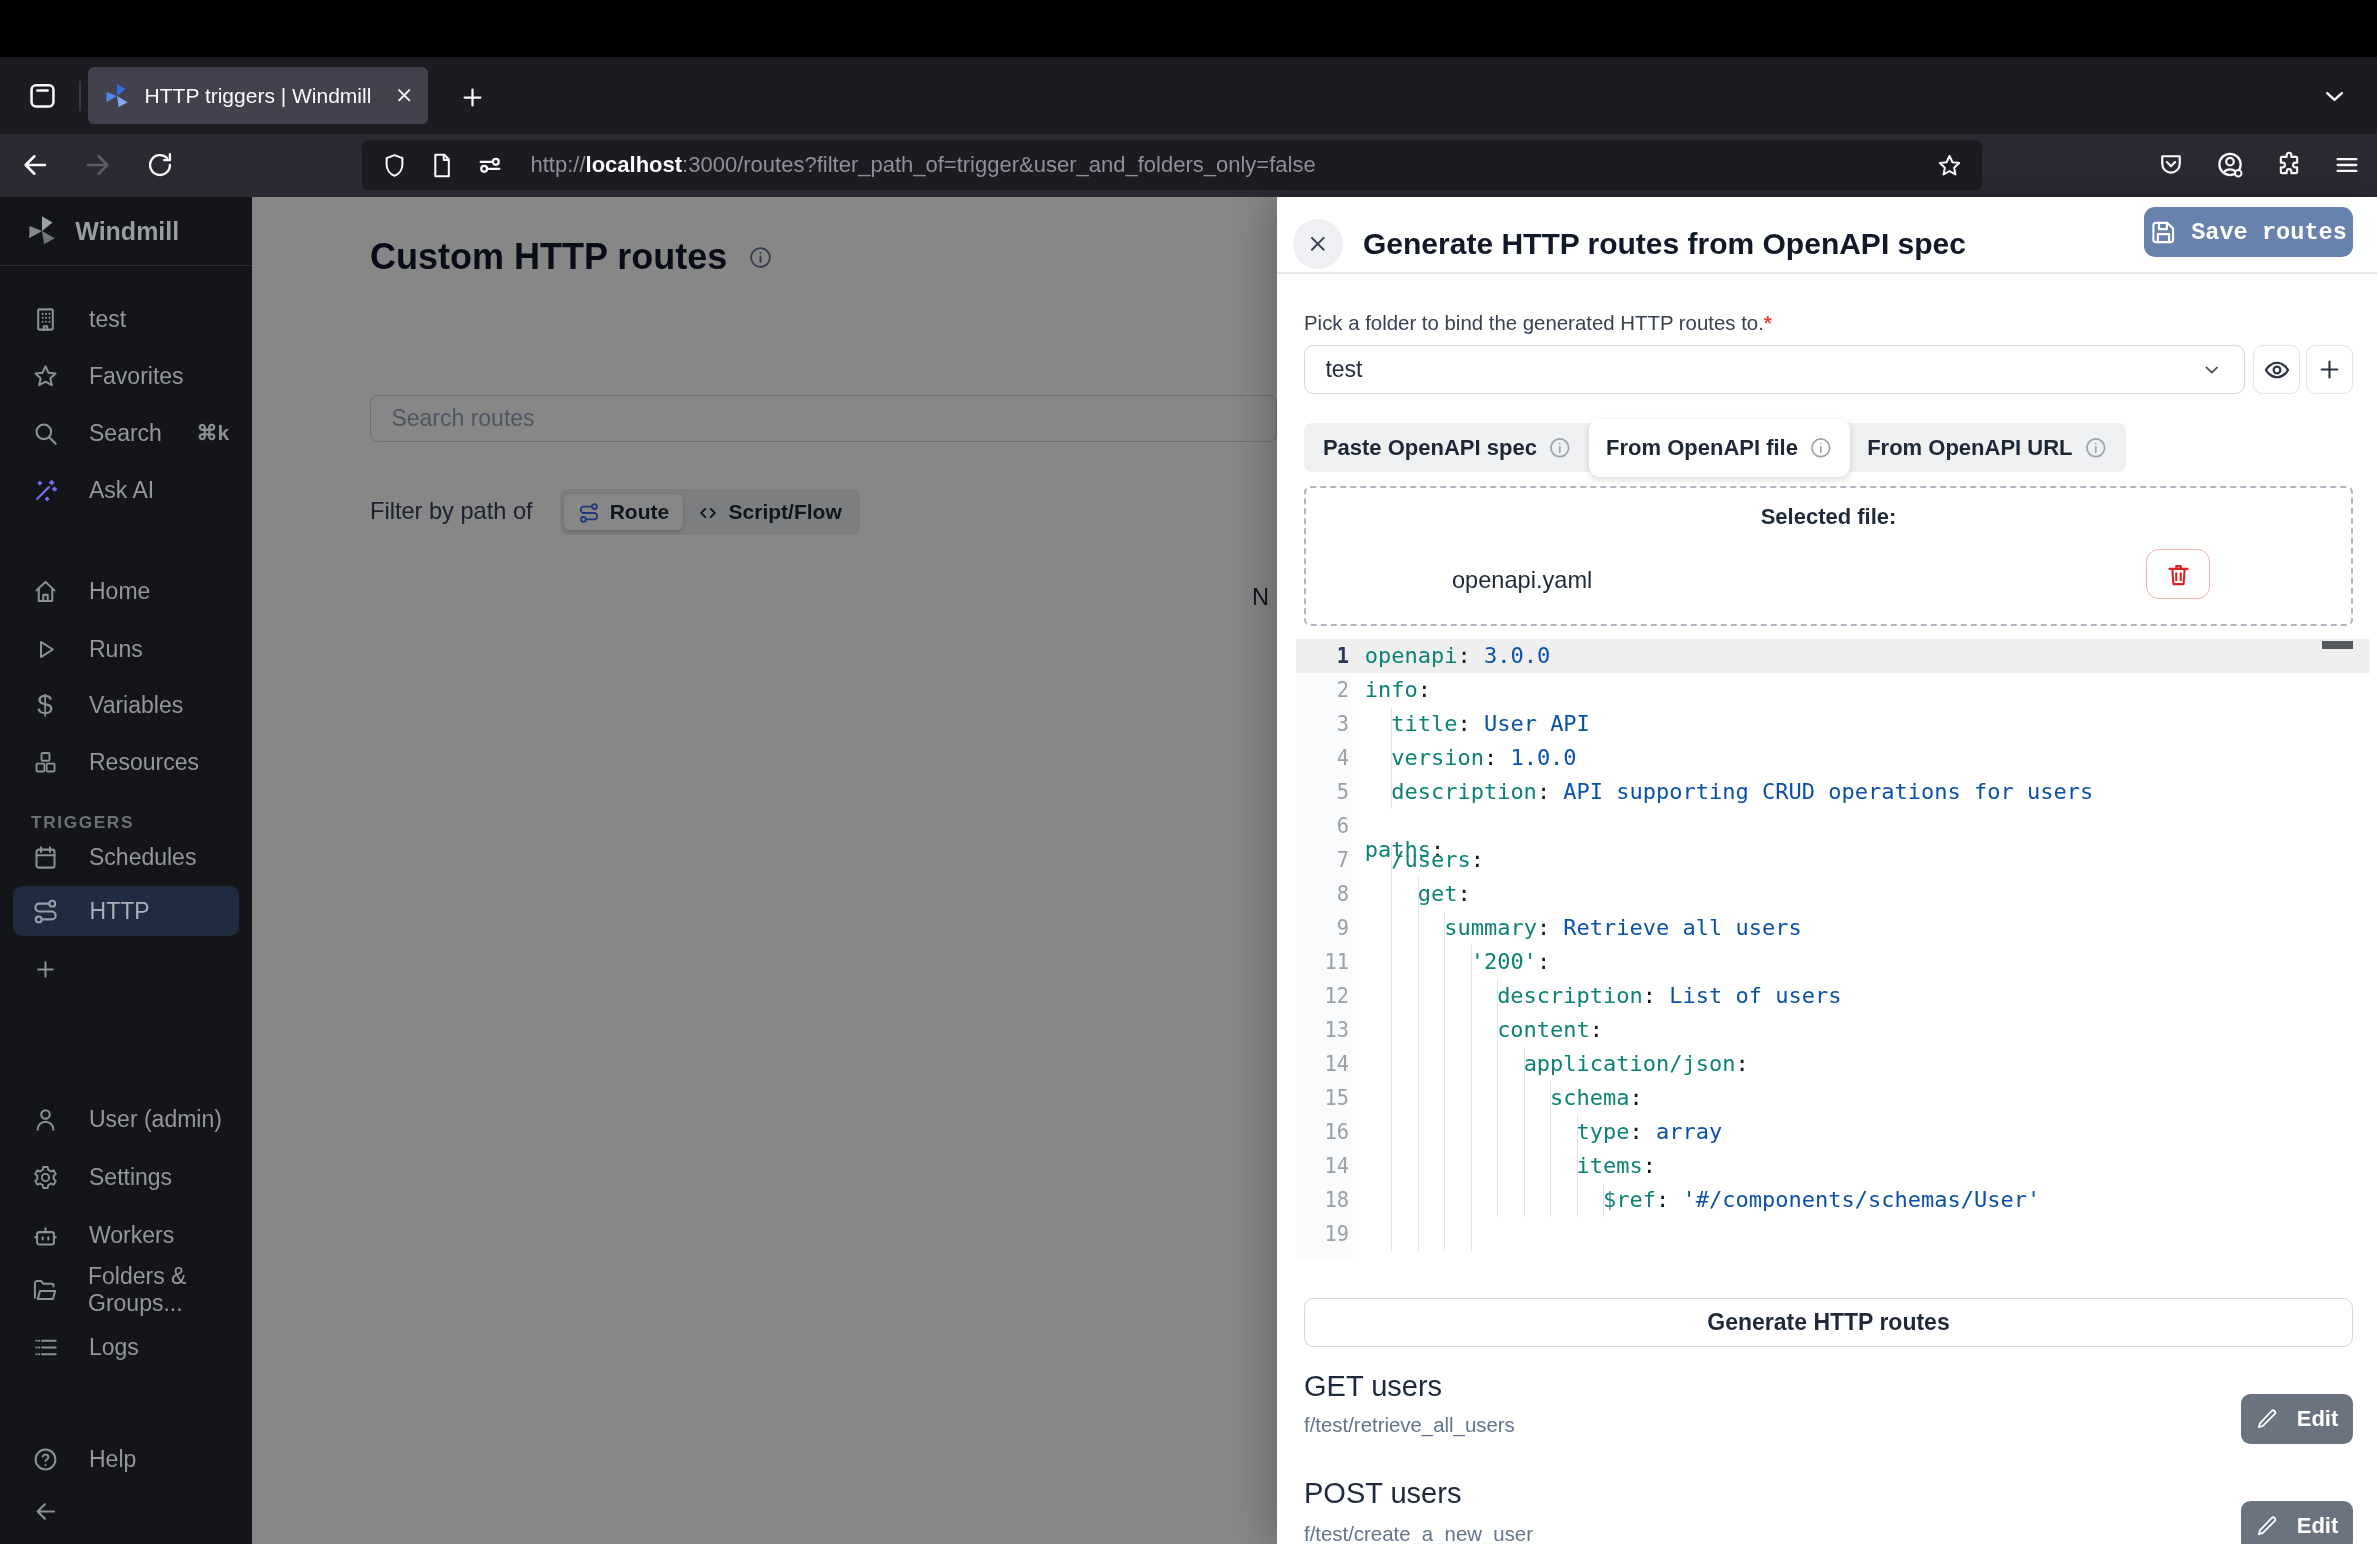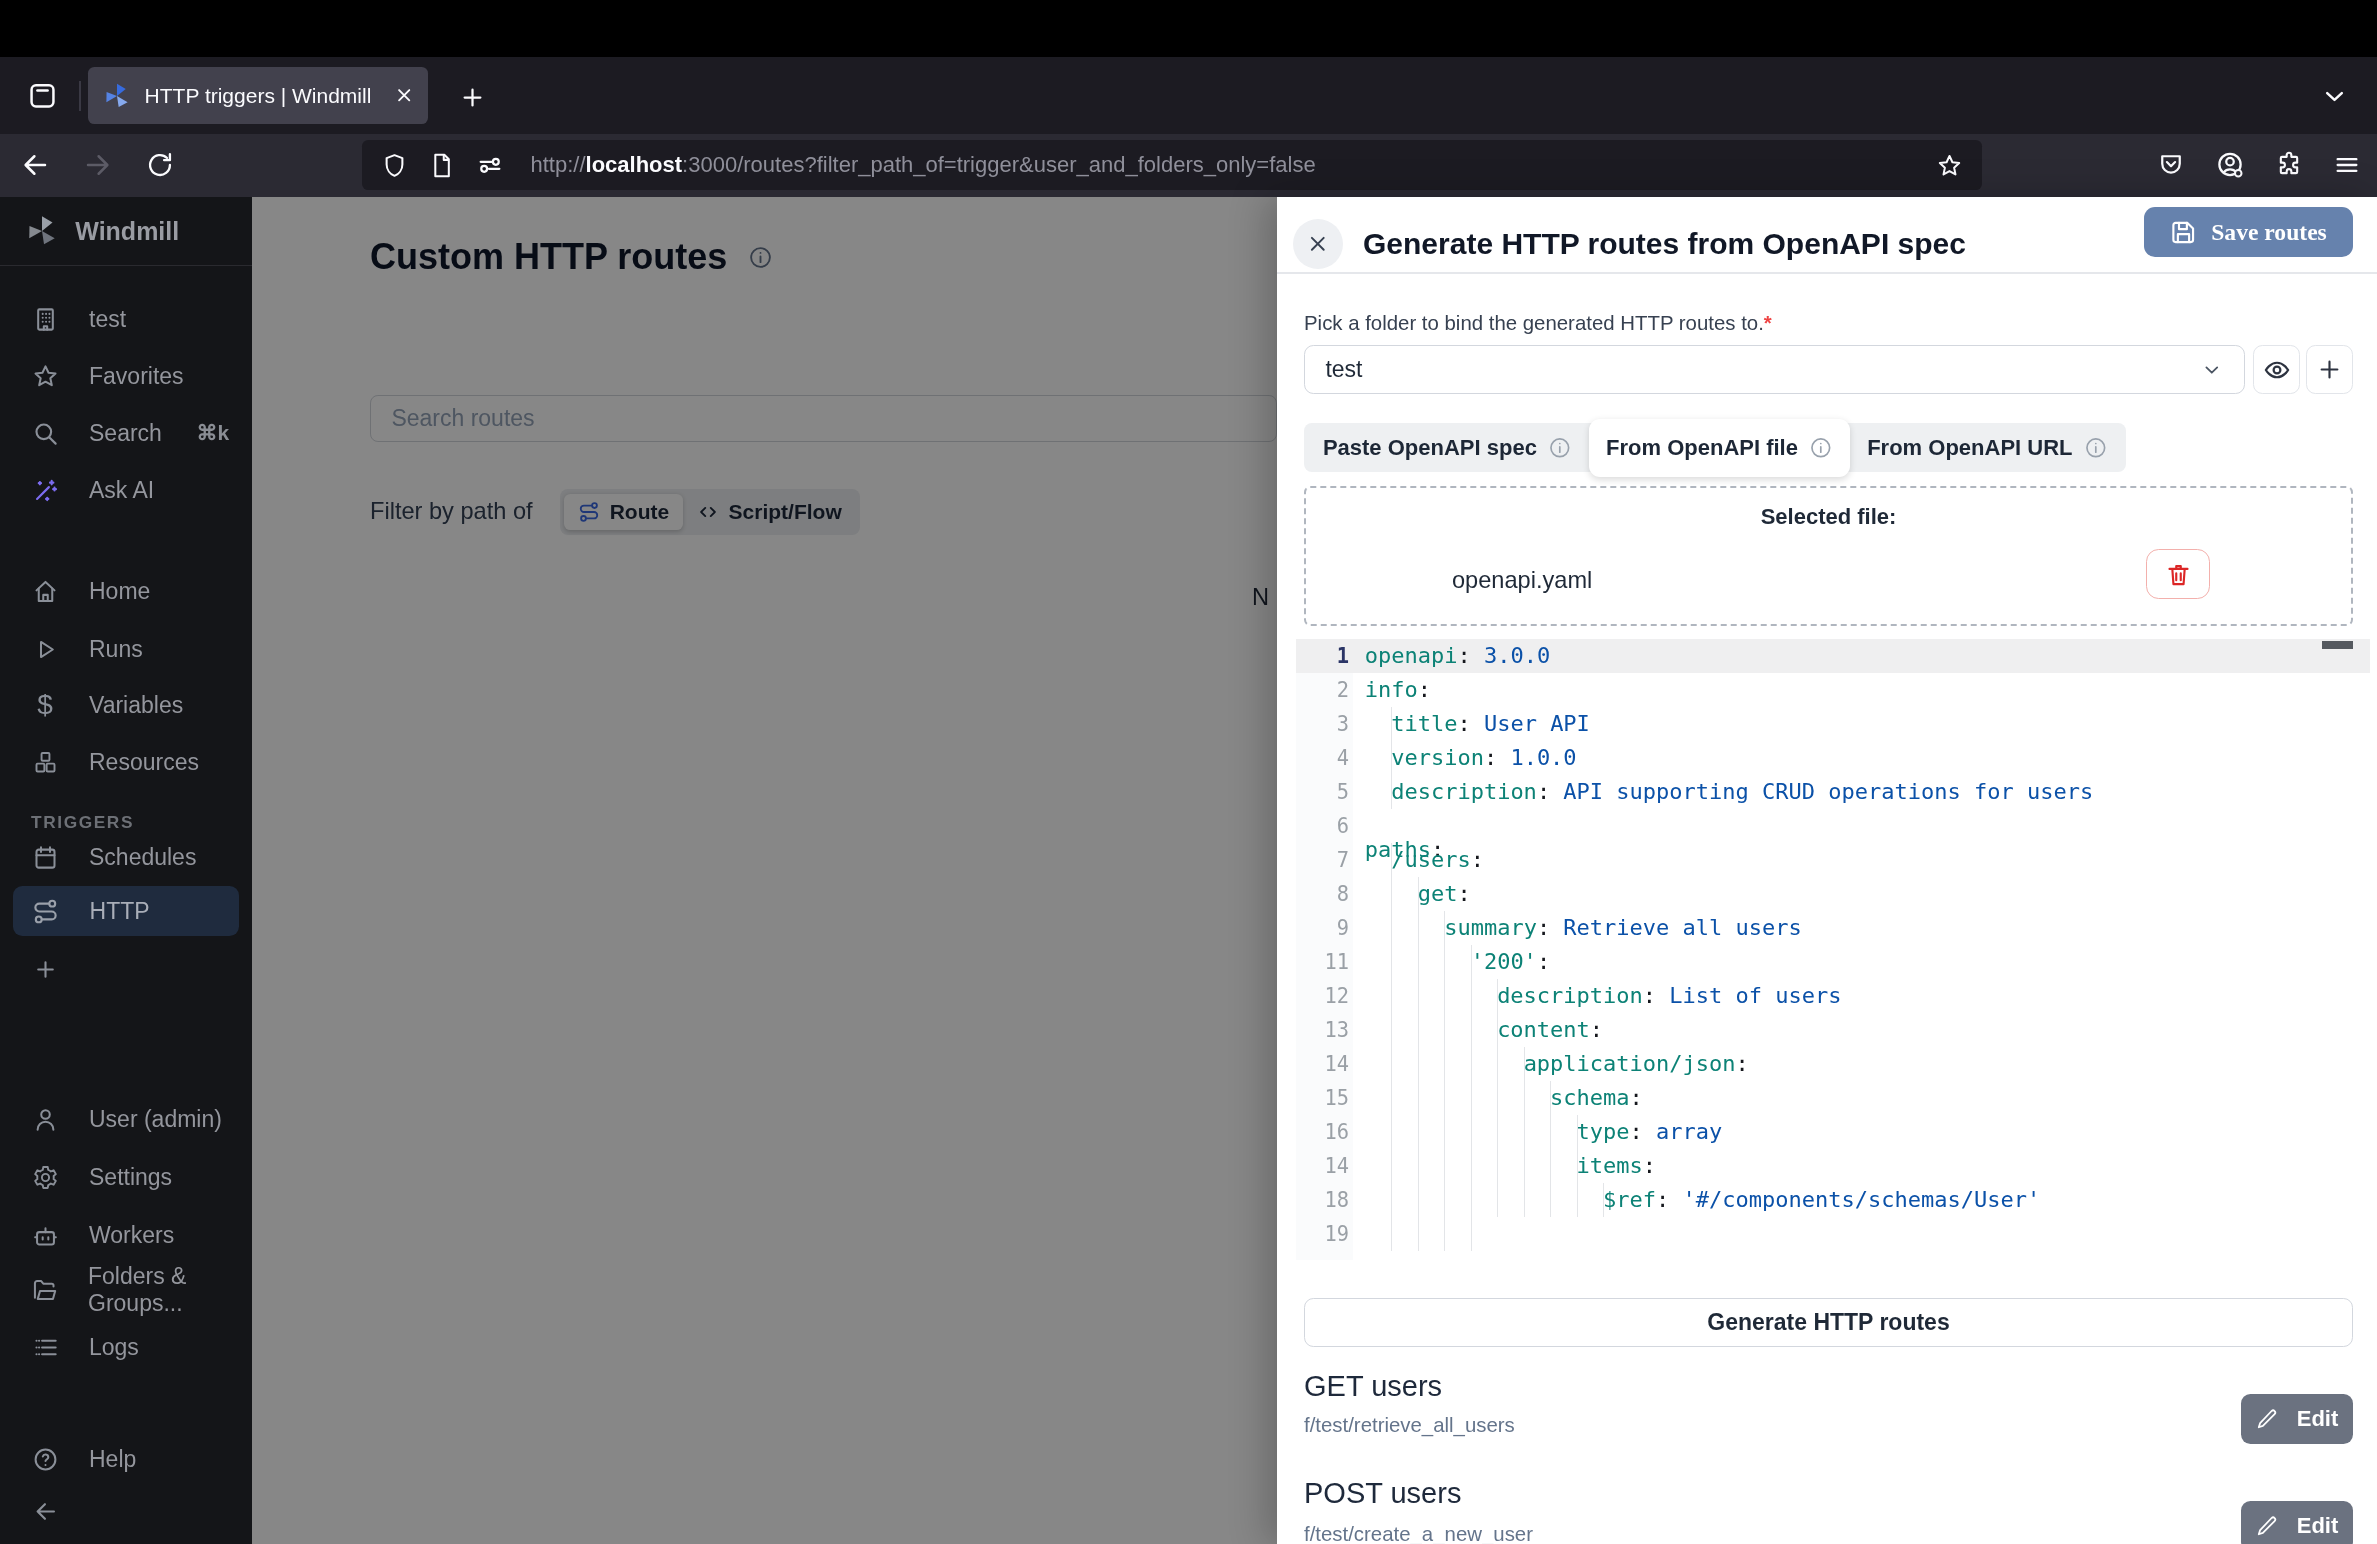--- a/index.html
+++ b/index.html
@@ -32,29 +32,29 @@
   .sec-label{position:absolute;left:31px;color:#6d7076;font-size:17.3px;letter-spacing:1.6px;font-weight:bold}
   
   .main{position:absolute;left:252px;top:197px;width:1025px;height:1348px;background:#fff;overflow:hidden}
   .main-title-row{position:absolute;left:118px;top:39px;display:flex;align-items:center;gap:20.4px}
   .main-title{font-size:36px;font-weight:bold;color:#0f172a}
   .search{position:absolute;left:118px;top:198px;width:907px;height:47px;border:1.6px solid #d1d5db;border-radius:7.9px;font-size:23px;color:#1f2937;padding:0 20.4px;outline:none;background:#fff}
   .search::placeholder{color:#94a3b8}
   .filter-row{position:absolute;left:118px;top:292px;display:flex;align-items:center;gap:27px}
   .filter-label{font-size:23.6px;color:#334155}
   .pillgroup{background:#eceef1;border-radius:7.9px;padding:4.7px;display:flex;align-items:center}
-  .fpill{display:flex;align-items:center;gap:9.4px;font-size:21px;font-weight:600;color:#1e293b;padding:6.3px 14px;border-radius:6.3px}
+  .fpill{display:flex;align-items:flex-end;gap:9.4px;font-size:21px;font-weight:600;color:#1e293b;padding:6.3px 14px;border-radius:6.3px}
   .fpill.on{background:#fff;box-shadow:0 1.6px 4.7px rgba(0,0,0,.18)}
   .clipped-n{position:absolute;left:1000px;top:387px;font-size:23.6px;color:#1f2937}
   .main-overlay{position:absolute;left:0;top:0;width:100%;height:100%;background:rgba(0,0,0,.47)}
   
   .drawer{position:absolute;left:1277px;top:197px;width:1101px;height:1348px;background:#fff;box-shadow:-11px 0 35px rgba(0,0,0,.22)}
   .d-close{position:absolute;left:15.7px;top:22px;width:50px;height:50px;border-radius:50%;background:#eef0f3;display:flex;align-items:center;justify-content:center;border:none}
   .d-title{position:absolute;left:86px;top:30px;font-size:30px;font-weight:bold;color:#111827}
-  .d-save{position:absolute;right:25px;top:10.2px;width:209px;height:50px;background:#6682ad;border:none;border-radius:11px;color:#fff;font-size:23.6px;font-weight:bold;display:flex;align-items:center;justify-content:center;gap:14px;font-family:Liberation Serif, serif}
+  .d-save{position:absolute;right:25px;top:10.2px;width:209px;height:50px;background:#6682ad;border:none;border-radius:11px;color:#fff;font-size:23.6px;font-weight:bold;display:flex;align-items:center;justify-content:center;gap:14px;font-family:Liberation Mono, monospace}
   .d-div{position:absolute;left:0;top:75px;width:100%;height:1.6px;background:#e5e7eb}
   .d-label{position:absolute;left:27px;top:115px;font-size:20.4px;color:#374151}
   .d-label .req{color:#ef4444;font-weight:bold}
   .d-select{position:absolute;left:27px;top:148px;width:941px;height:49px;border:1.6px solid #d3d7de;border-radius:9.4px;display:flex;align-items:center;padding:0 20.4px;font-size:23px;color:#1f2937;background:#fff}
   .d-select .grow{flex:1}
   .sqbtn{position:absolute;top:148px;width:47px;height:49px;border:1.6px solid #e2e5ea;border-radius:9.4px;background:#fff;display:flex;align-items:center;justify-content:center}
   .d-tabs{position:absolute;left:27px;top:226px;display:inline-flex;align-items:center;background:#eef0f2;border-radius:7.9px;padding:0 1.6px;height:49px}
   .dpill{display:flex;align-items:center;gap:11px;padding:0 17.3px;font-size:22px;font-weight:600;color:#1d2736;height:49px}
   .dpill.on{background:#fff;border-radius:11px;height:58px;box-shadow:0 2.4px 7.9px rgba(0,0,0,.14)}
   .dashed{position:absolute;left:27px;top:289px;width:1049px;height:140px;border:2.4px dashed #b0b6bf;border-radius:6.3px}

